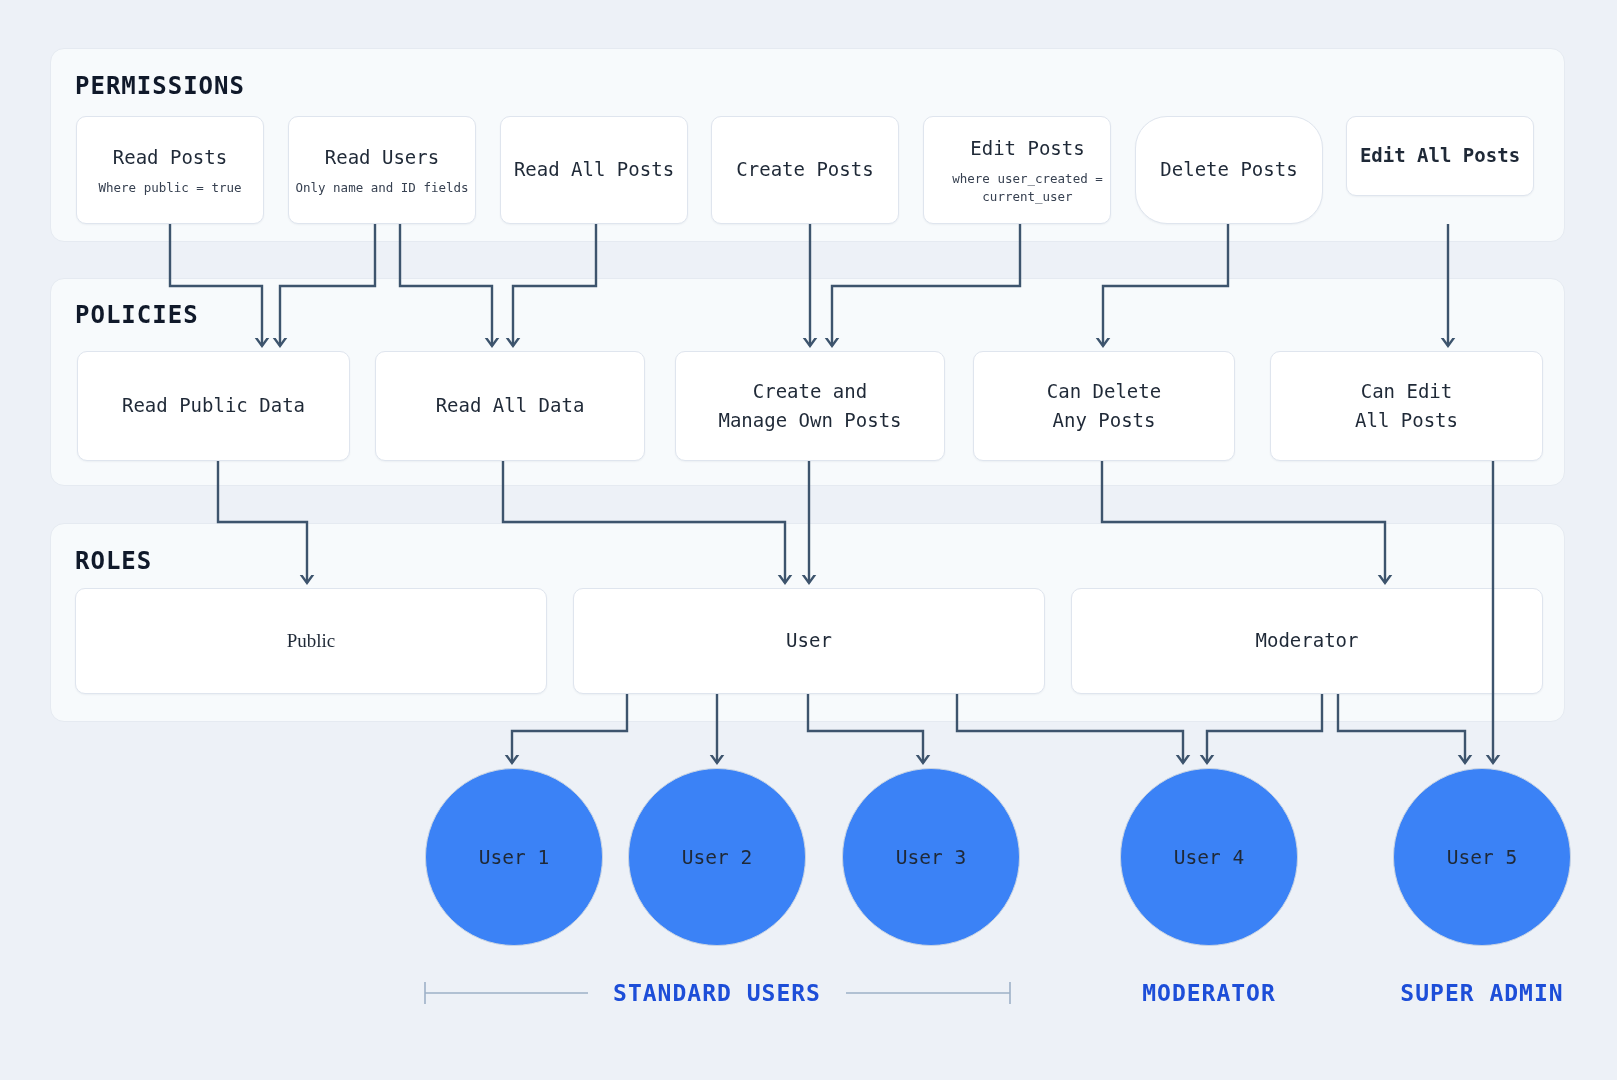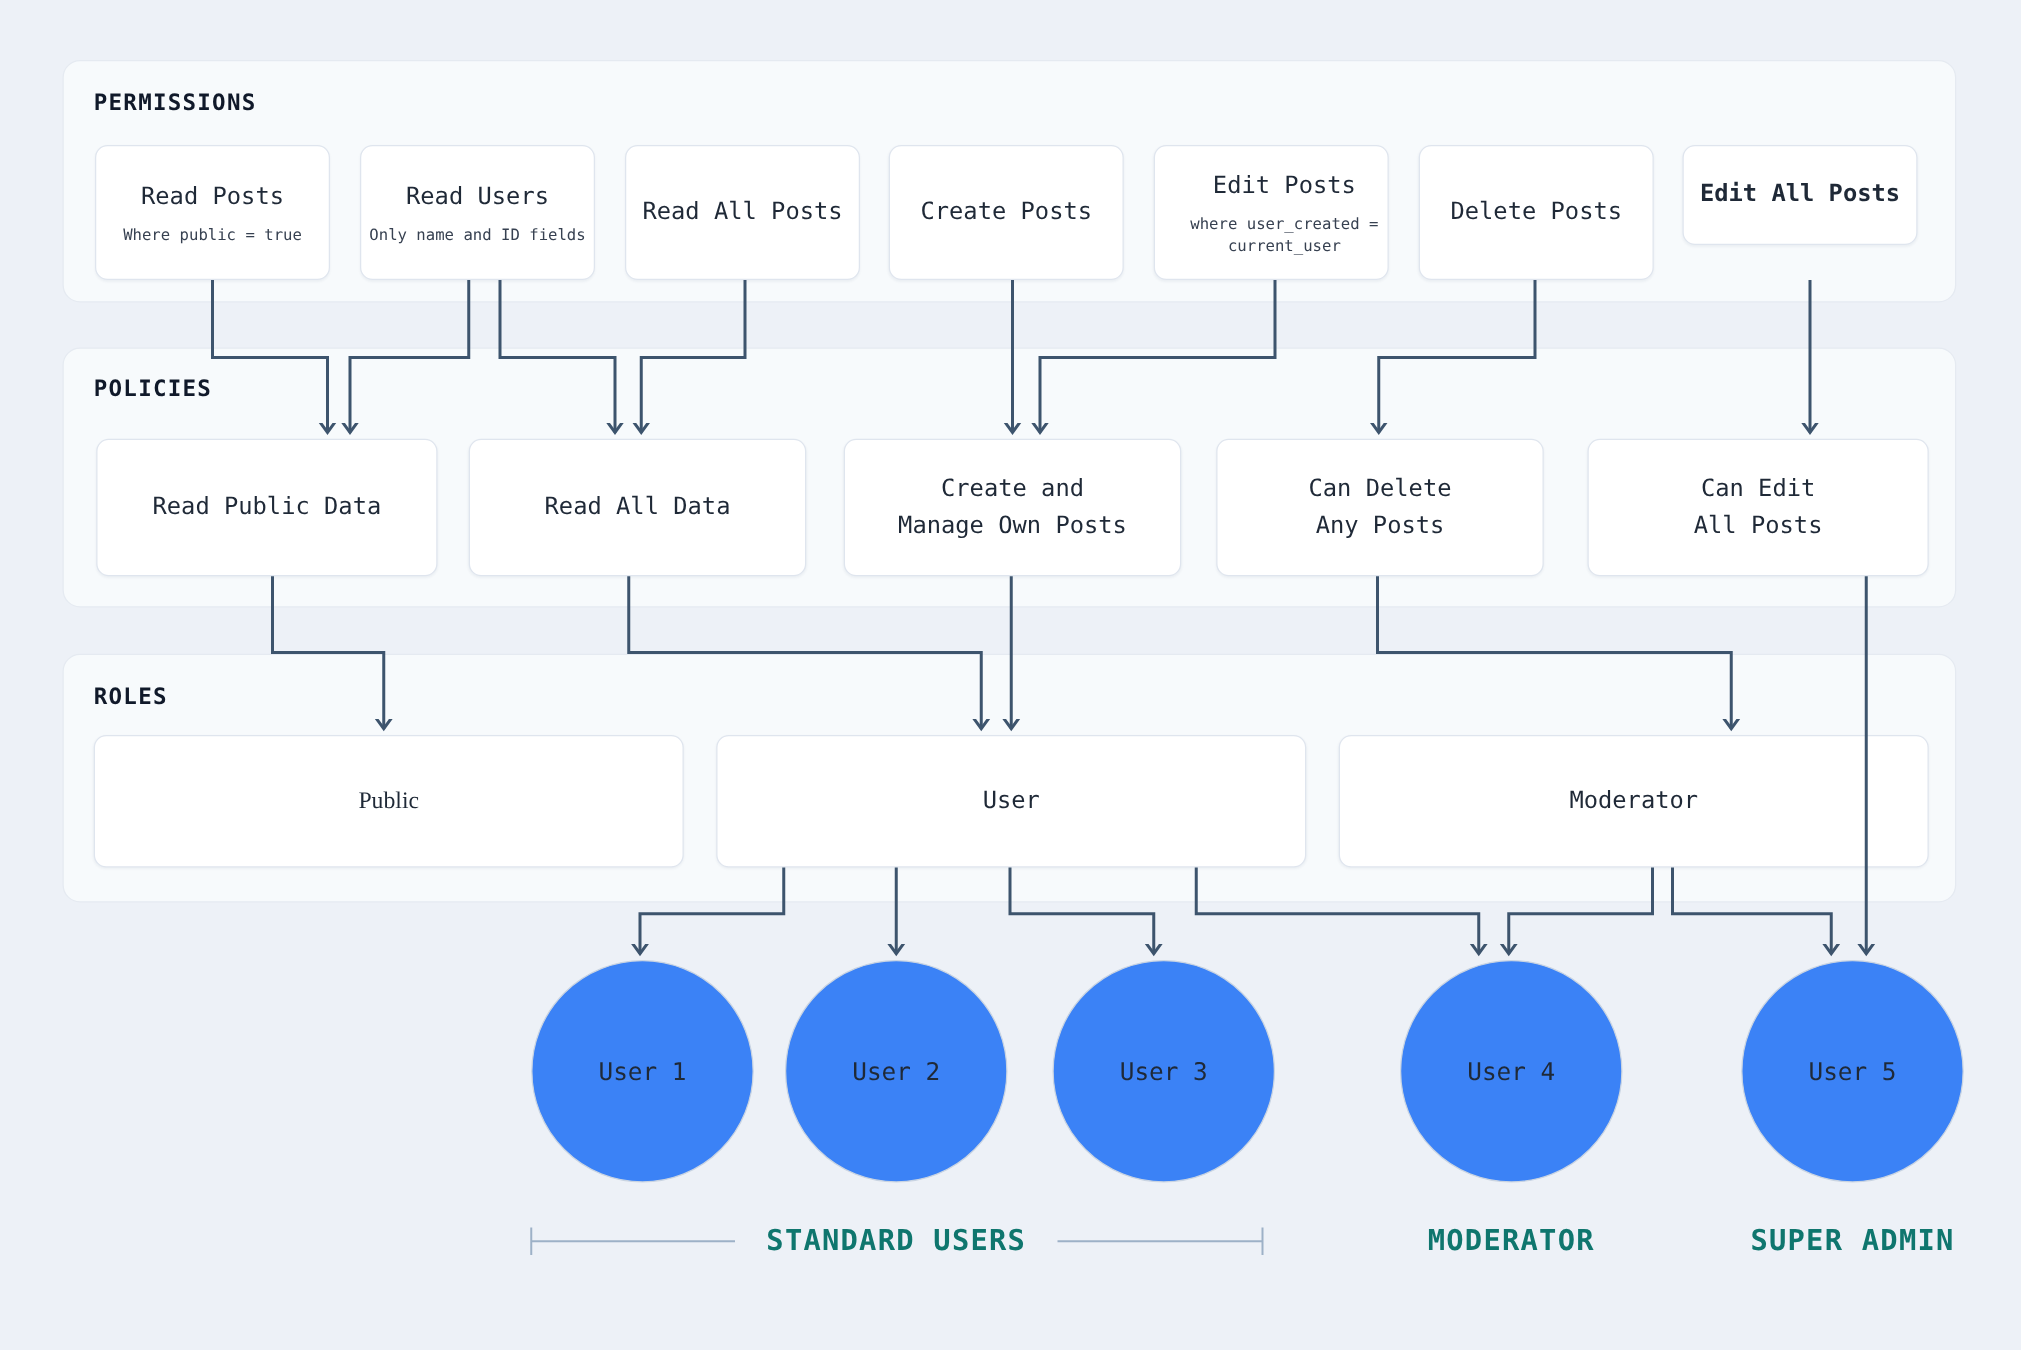--- a/index.html
+++ b/index.html
@@ -9,21 +9,21 @@
     font-family:"DejaVu Sans Mono", monospace;
     color:#1b2430;
   }
   .section{
     position:absolute;left:50px;width:1515px;
     background:#f7fafc;border:1px solid #e5eaf1;border-radius:14px;
     box-sizing:border-box;
   }
   .section-title{
     position:absolute;left:75px;
-    font-size:18px;font-weight:bold;letter-spacing:1px;color:#10192a;
+    font-size:24px;font-weight:bold;letter-spacing:1px;color:#10192a;
   }
   .node{
     position:absolute;box-sizing:border-box;
     background:#ffffff;border:1px solid #dfe5ee;border-radius:10px;
     box-shadow:0 1px 2px rgba(20,40,70,0.05);
     display:flex;flex-direction:column;align-items:center;justify-content:center;
     text-align:center;
   }
   .node .label{
     font-size:19px;color:#1f2937;white-space:pre-line;line-height:1.55;
@@ -32,21 +32,21 @@
     font-size:12.5px;color:#374151;margin-top:7px;white-space:pre-line;line-height:1.45;
   }
   .circle-node{
     position:absolute;width:178px;height:178px;border-radius:50%;
     background:#3b82f6;border:1.5px solid #c9d4e2;
     display:flex;align-items:center;justify-content:center;
     box-sizing:border-box;font-size:19.5px;color:#1f2937;
   }
   .footer-label{
     position:absolute;top:980px;transform:translateX(-50%);
-    font-size:23px;font-weight:bold;letter-spacing:1px;color:#0f766e;white-space:nowrap;
+    font-size:23px;font-weight:bold;letter-spacing:1px;color:#1d4ed8;white-space:nowrap;
   }
   #overlay{position:absolute;left:0;top:0;pointer-events:none;z-index:5;}
 </style>
 </head>
 <body>
 
 <div class="section" style="top:48px;height:194px;"></div>
 <div class="section" style="top:278px;height:208px;"></div>
 <div class="section" style="top:523px;height:199px;"></div>
 
@@ -66,21 +66,21 @@
   <span class="label">Read All Posts</span>
 </div>
 <div class="node" style="left:711px;top:116px;width:188px;height:108px;">
   <span class="label">Create Posts</span>
 </div>
 <div class="node" style="left:923px;top:116px;width:188px;height:108px;padding-left:21px;">
   <span class="label">Edit Posts</span>
   <span class="sublabel">where user_created =
 current_user</span>
 </div>
-<div class="node" style="left:1135px;top:116px;width:188px;height:108px;">
+<div class="node" style="left:1135px;top:116px;width:188px;height:108px;border-radius:32px;">
   <span class="label">Delete Posts</span>
 </div>
 <div class="node" style="left:1346px;top:116px;width:188px;height:80px;font-weight:bold;">
   <span class="label">Edit All Posts</span>
 </div>
 
 <div class="node" style="left:77px;top:351px;width:273px;height:110px;">
   <span class="label">Read Public Data</span>
 </div>
 <div class="node" style="left:375px;top:351px;width:270px;height:110px;">

